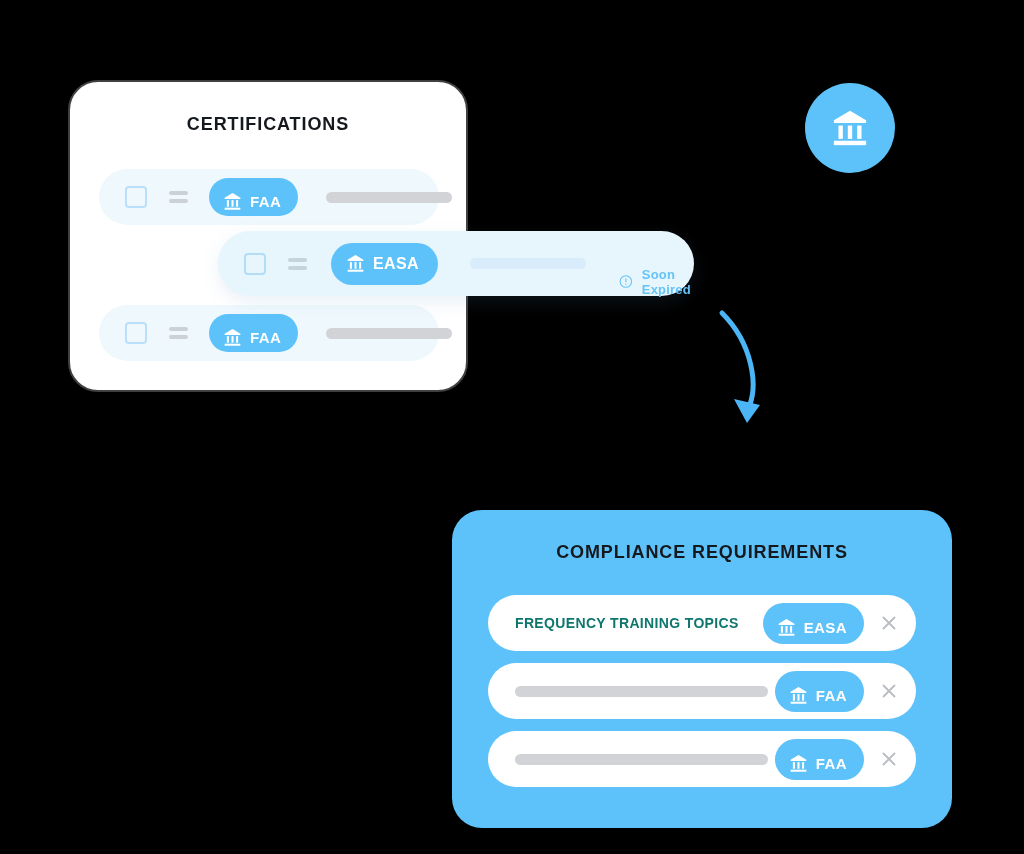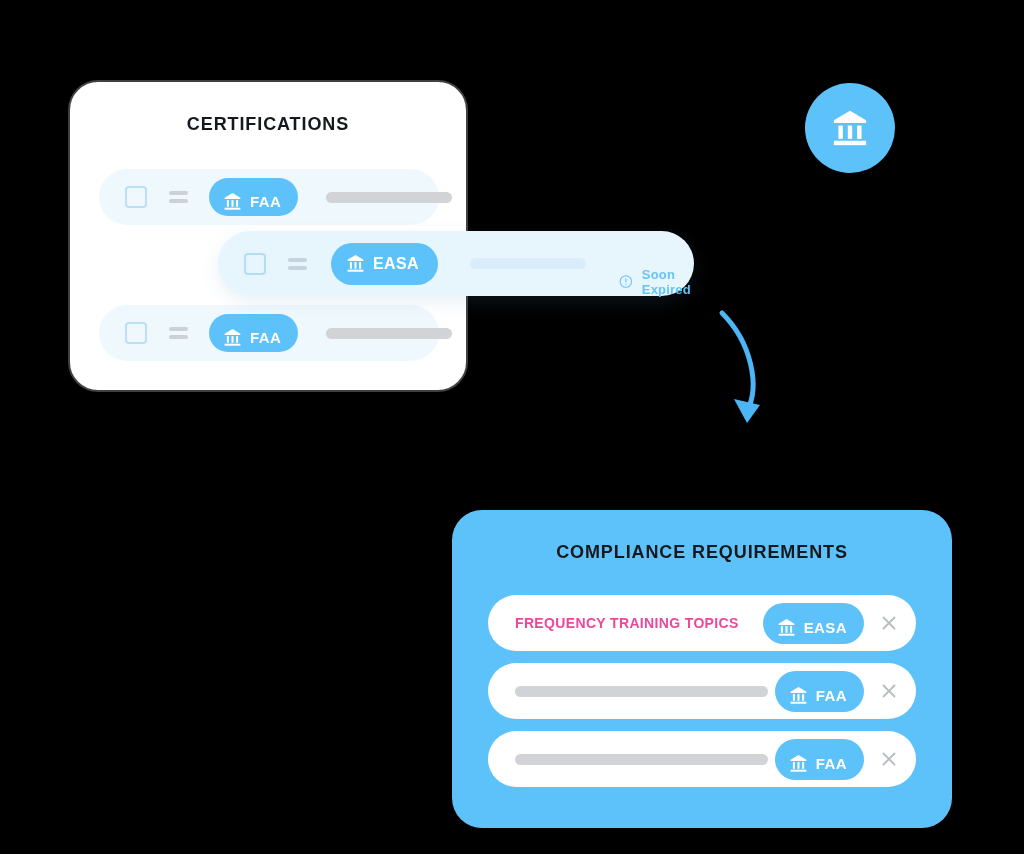--- a/index.html
+++ b/index.html
@@ -153,21 +153,21 @@
     border-radius: 28px;
     display: flex; align-items: center;
   }
   .comp-row.c1 { top: 85px; }
   .comp-row.c2 { top: 153px; }
   .comp-row.c3 { top: 221px; }
   .comp-text {
     margin-left: 27px;
     font-size: 14px;
     font-weight: bold;
-    color: #ec4899;
+    color: #0f766e;
     letter-spacing: 0.35px;
     flex: 1;
   }
   .comp-bar {
     margin-left: 27px;
     height: 11px;
     width: 253px;
     border-radius: 6px;
     background: #d1d3d7;
     flex: none;

